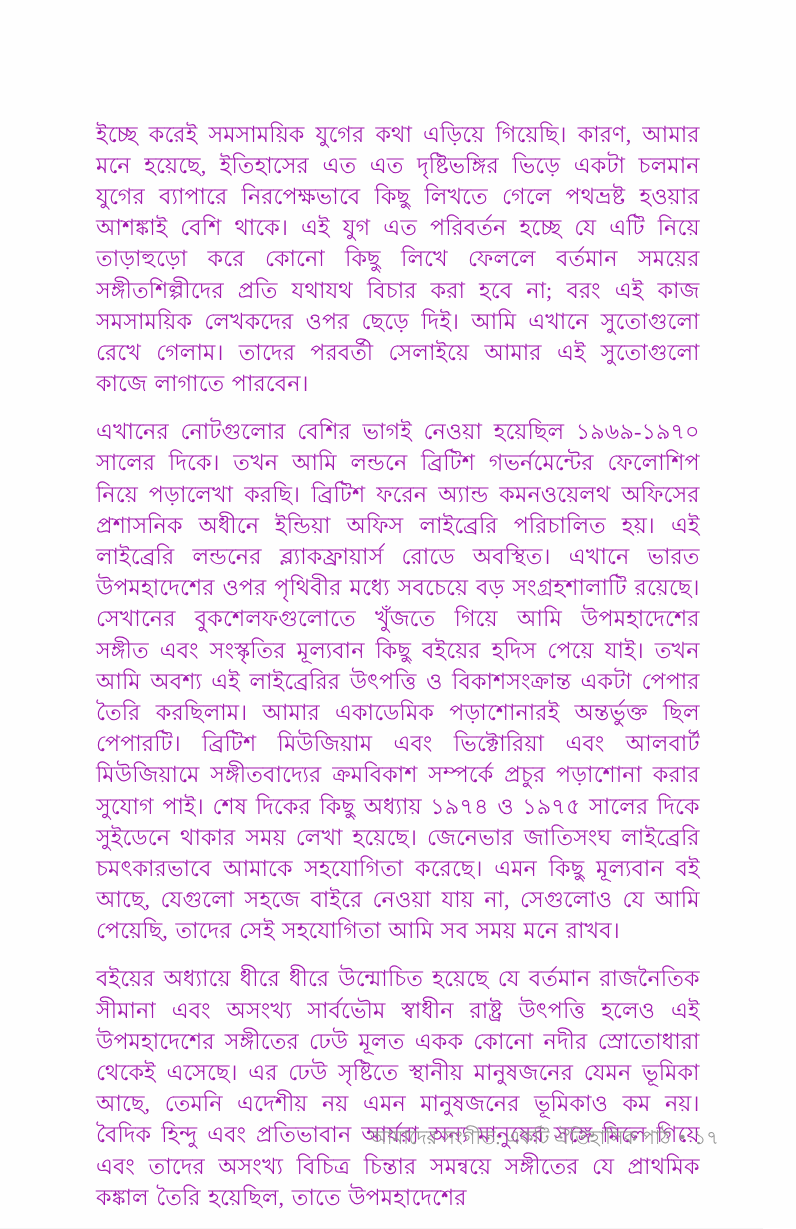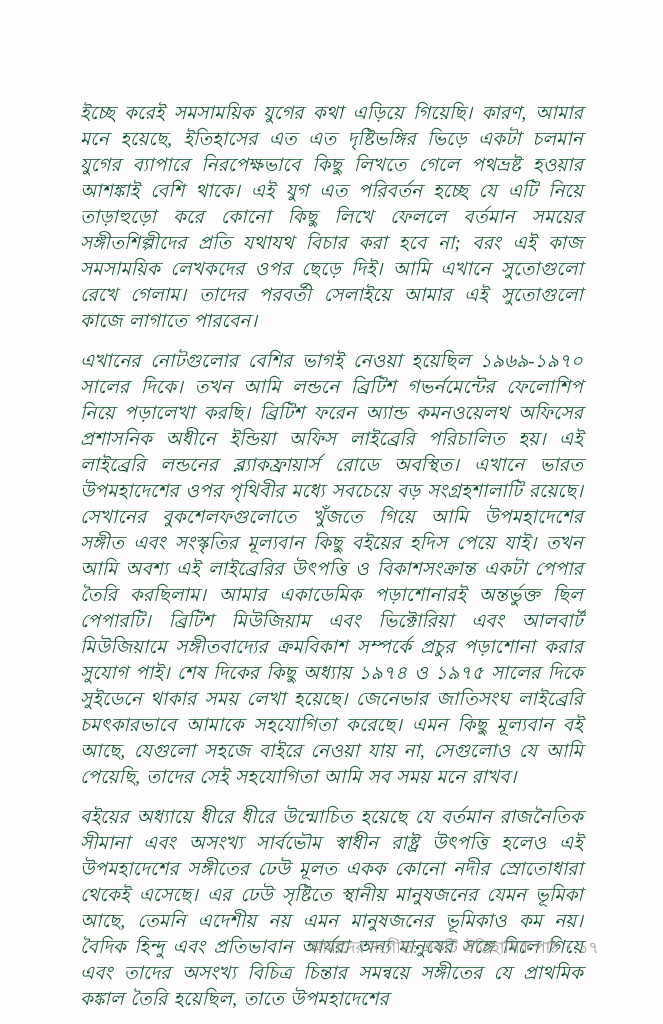--- a/index.html
+++ b/index.html
@@ -15,22 +15,21 @@
     margin: 0 auto;
     background: #fefefe;
     overflow: hidden;
     font-family: "Liberation Serif", "DejaVu Serif", serif;
   }
   .body-text {
     position: absolute;
     left: 80px;
     top: 100px;
     width: 503px;
-    color: #14532d;
-    font-style: italic;
+    color: #a21caf;
   }
   .para {
     margin: 0 0 14px 0;
     font-size: 18.5px;
     line-height: 26px;
     text-align: justify;
     text-justify: inter-word;
     letter-spacing: 0.1px;
     word-spacing: 1.5px;
   }

